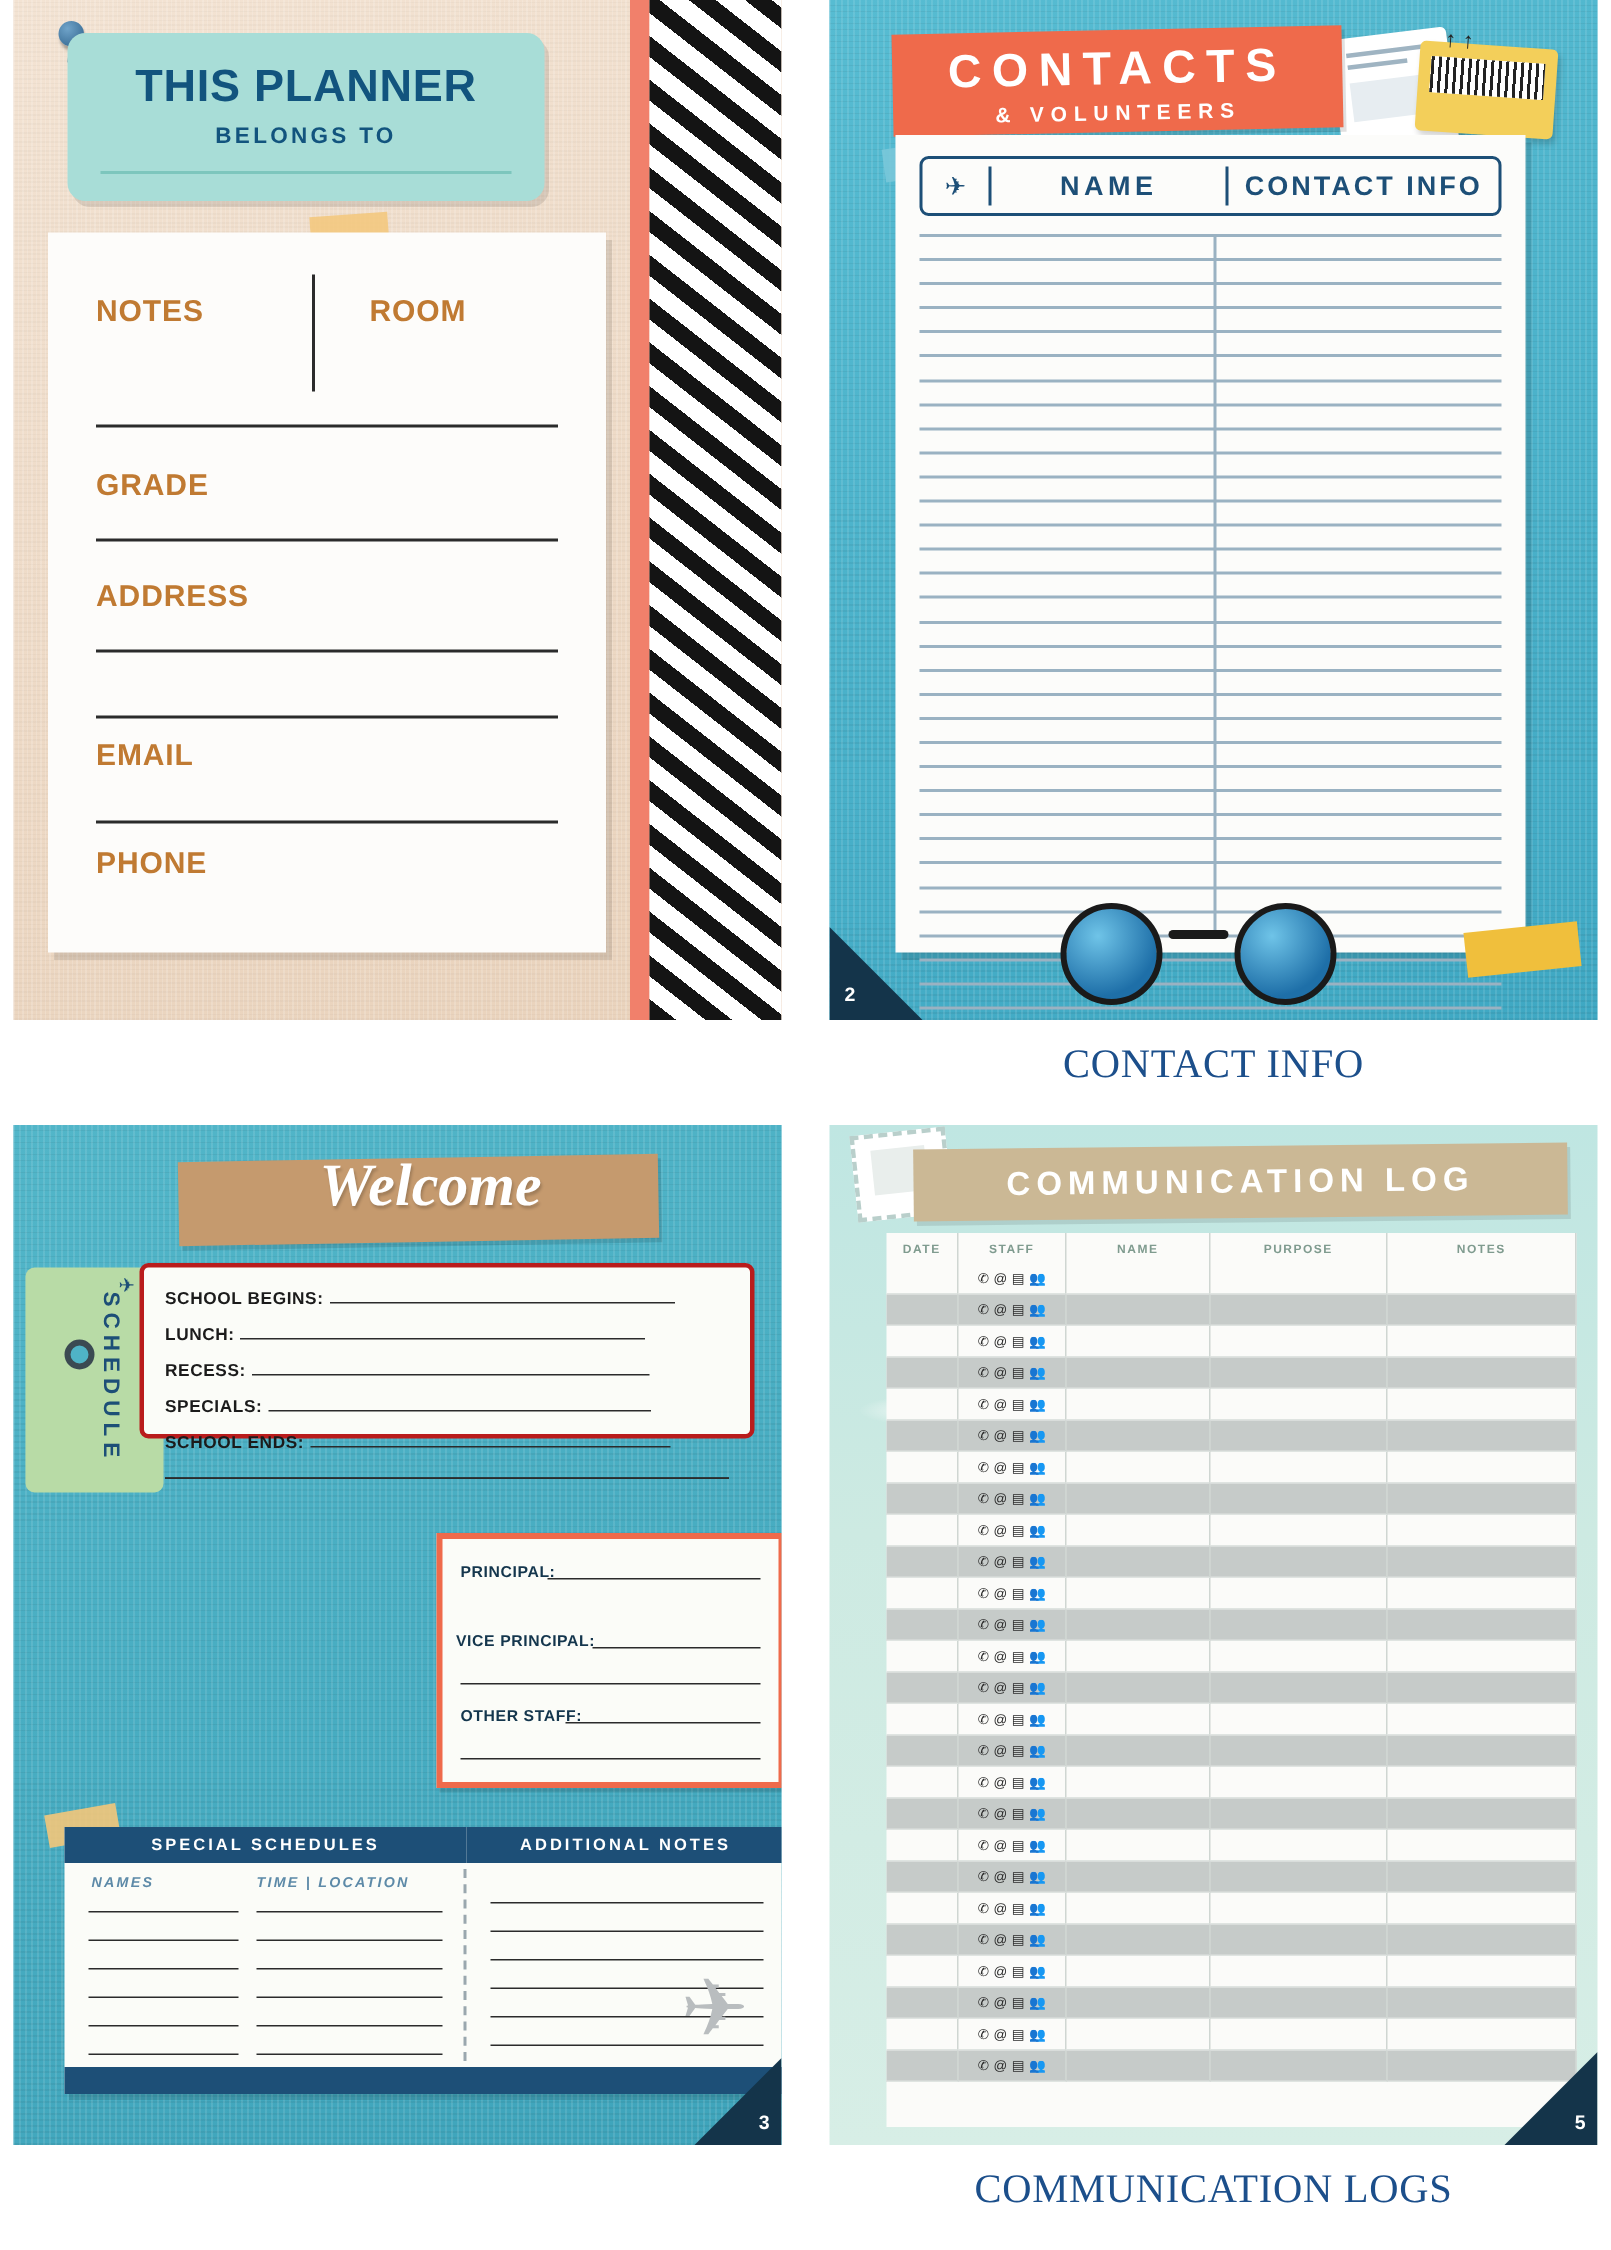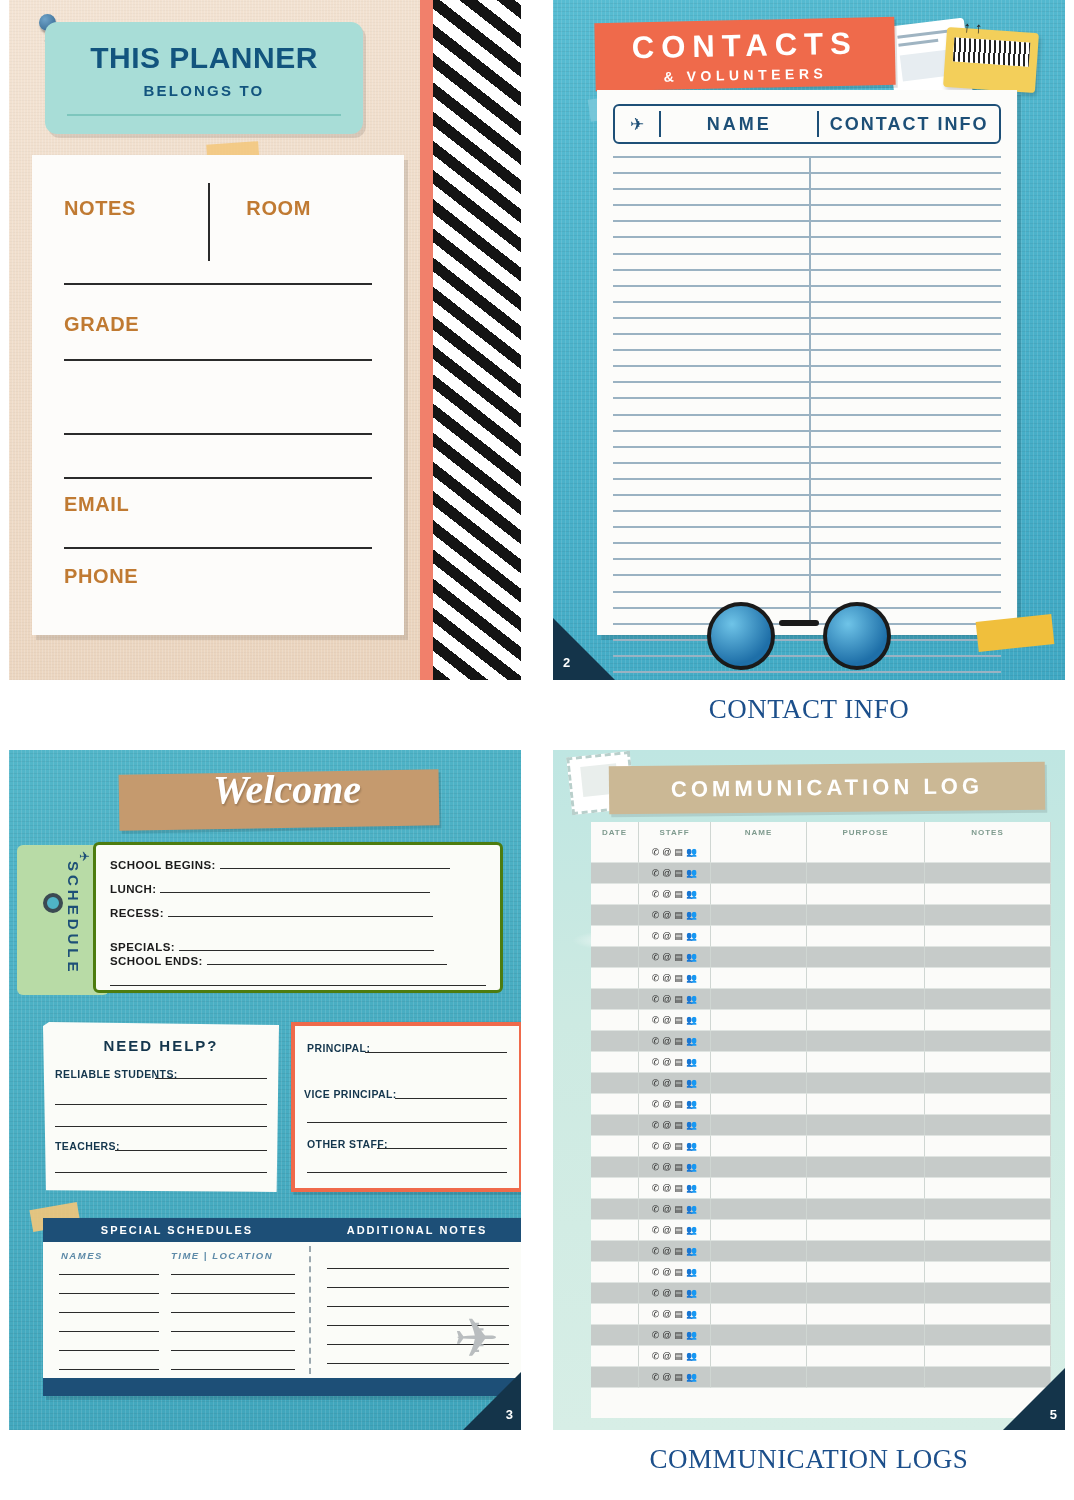--- a/index.html
+++ b/index.html
@@ -161,22 +161,22 @@
     position: absolute; left: 8px; top: 95px; width: 92px; height: 150px;
     background: #b8dba6; border-radius: 6px;
   }
   .tag .hole { position: absolute; left: 26px; top: 48px; width: 20px; height: 20px; border-radius: 50%; border: 4px solid #3b4a52; background: #4fb3c6; }
   .tag .word {
     position: absolute; left: 48px; top: 16px; writing-mode: vertical-rl;
     color: #1d4f77; font-weight: bold; letter-spacing: 4px; font-size: 15px;
   }
   .tag .plane { position: absolute; left: 62px; top: 4px; color: #1d4f77; font-size: 13px; }
   .sched-card {
-    position: absolute; left: 84px; top: 92px; width: 410px; height: 151px;
-    background: #fbfcf8; border: 3px solid #4d7c0f; border-radius: 6px;
+    position: absolute; left: 84px; top: 92px; width: 410px; height: 117px;
+    background: #fbfcf8; border: 3px solid #b91c1c; border-radius: 6px;
   }
   .sched-row { position: absolute; left: 14px; right: 14px; font-size: 11.5px; color: #1b1b1b; letter-spacing: .4px; }
   .sched-row .lbl { font-weight: bold; }
   .dot-line { position: absolute; border-bottom: 1.5px solid #2b2b2b; }
   .help-card {
     position: absolute; left: 34px; top: 272px; width: 236px; height: 170px;
     background: #fbfcf8;
     clip-path: polygon(0 4px,6px 0,100% 3px,99% 100%,3px 99%);
     box-shadow: 2px 3px 0 rgba(0,0,0,.12);
   }
@@ -263,20 +263,23 @@
           <span class="f-label" style="margin-left:106px;">ROOM</span>
         </div>
         <div class="vdiv" style="left:176px; top:28px; height:78px;"></div>
         <div class="f-row f-underline" style="top:128px;"></div>
 
         <div class="f-row" style="top:158px;">
           <span class="f-label">GRADE</span>
         </div>
         <div class="f-row f-underline" style="top:204px;"></div>
 
+        <div class="f-row" style="top:232px;">
+          <span class="f-label">ADDRESS</span>
+        </div>
         <div class="f-row f-underline" style="top:278px;"></div>
         <div class="f-row f-underline" style="top:322px;"></div>
 
         <div class="f-row" style="top:338px;">
           <span class="f-label">EMAIL</span>
         </div>
         <div class="f-row f-underline" style="top:392px;"></div>
 
         <div class="f-row" style="top:410px;">
           <span class="f-label">PHONE</span>
@@ -376,37 +379,27 @@
       <div class="tag">
         <div class="hole"></div>
         <div class="plane">✈</div>
         <div class="word">SCHEDULE</div>
       </div>
 
       <div class="sched-card" id="sched-card">
           <div class="sched-row" style="top: 14px;"><span class="lbl">SCHOOL BEGINS:</span><span style="display: inline-block; border-bottom: 1.5px solid rgb(43, 43, 43); height: 10px; margin-left: 4px; width: 230px;"></span></div>
           <div class="sched-row" style="top: 38px;"><span class="lbl">LUNCH:</span><span style="display: inline-block; border-bottom: 1.5px solid rgb(43, 43, 43); height: 10px; margin-left: 4px; width: 270px;"></span></div>
           <div class="sched-row" style="top: 62px;"><span class="lbl">RECESS:</span><span style="display: inline-block; border-bottom: 1.5px solid rgb(43, 43, 43); height: 10px; margin-left: 4px; width: 265px;"></span></div>
-          <div class="sched-row" style="top: 96px;"><span class="lbl">SPECIALS:</span><span style="display: inline-block; border-bottom: 1.5px solid rgb(43, 43, 43); height: 10px; margin-left: 4px; width: 255px;"></span></div>
+          <div class="sched-row" style="top: 86px;"><span class="lbl">SPECIALS:</span><span style="display: inline-block; border-bottom: 1.5px solid rgb(43, 43, 43); height: 10px; margin-left: 4px; width: 255px;"></span></div>
           <div class="sched-row" style="top: 110px;"><span class="lbl">SCHOOL ENDS:</span><span style="display: inline-block; border-bottom: 1.5px solid rgb(43, 43, 43); height: 10px; margin-left: 4px; width: 240px;"></span></div>
           <div class="dot-line" style="left: 14px; right: 14px; top: 140px;"></div>
           <div class="dot-line" style="left: 14px; right: 14px; top: 140px;"></div>
           <div class="dot-line" style="left: 14px; right: 14px; top: 140px;"></div>
         </div>
 
-      <div class="help-card">
-        <div class="help-title">NEED HELP?</div>
-        <div style="position:absolute; left:12px; top:46px;" class="mini-lbl">RELIABLE STUDENTS:</div>
-        <div class="dot-line" style="left:112px; top:56px; width:112px;"></div>
-        <div class="dot-line" style="left:12px; top:82px; width:212px;"></div>
-        <div class="dot-line" style="left:12px; top:104px; width:212px;"></div>
-        <div style="position:absolute; left:12px; top:118px;" class="mini-lbl">TEACHERS:</div>
-        <div class="dot-line" style="left:72px; top:128px; width:152px;"></div>
-        <div class="dot-line" style="left:12px; top:150px; width:212px;"></div>
-      </div>
 
       <div class="principal-card">
         <div style="position:absolute; left:12px; top:16px;" class="mini-lbl">PRINCIPAL:</div>
         <div class="dot-line" style="left:70px; top:26px; width:142px;"></div>
         <div style="position:absolute; left:9px; top:62px;" class="mini-lbl">VICE PRINCIPAL:</div>
         <div class="dot-line" style="left:100px; top:72px; width:112px;"></div>
         <div class="dot-line" style="left:12px; top:96px; width:200px;"></div>
         <div style="position:absolute; left:12px; top:112px;" class="mini-lbl">OTHER STAFF:</div>
         <div class="dot-line" style="left:82px; top:122px; width:130px;"></div>
         <div class="dot-line" style="left:12px; top:146px; width:200px;"></div>

